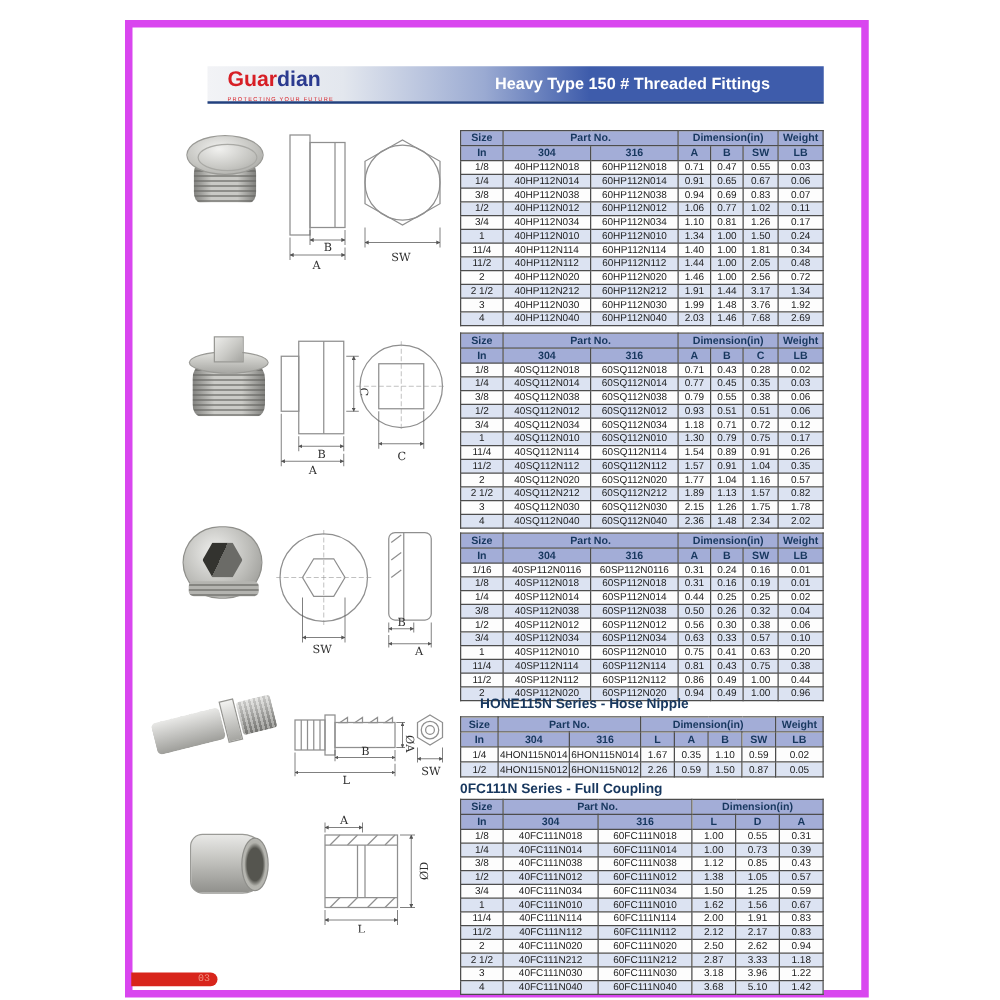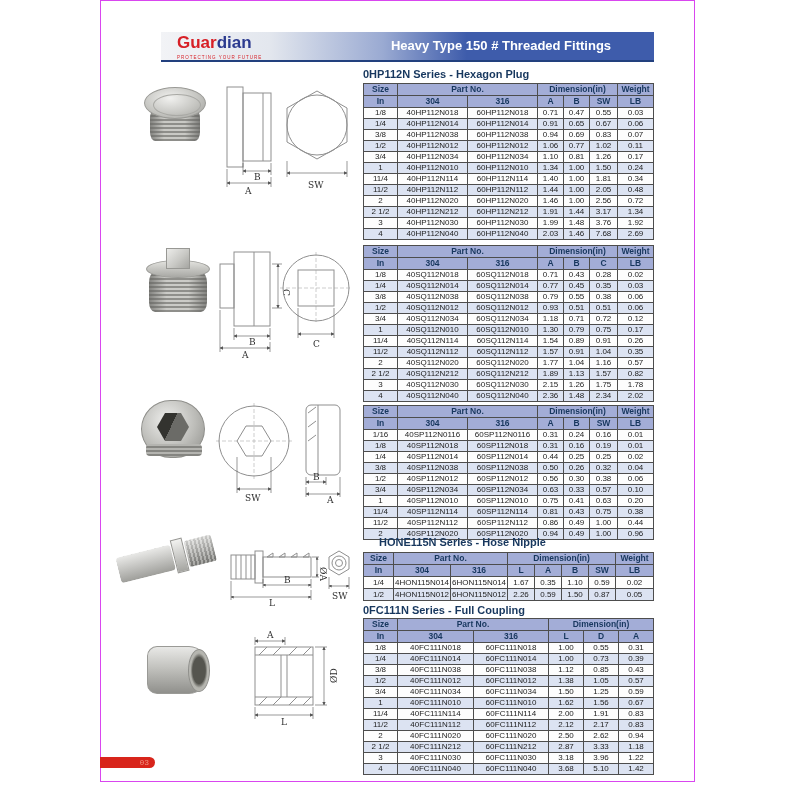--- a/index.html
+++ b/index.html
@@ -1,19 +1,19 @@
 <!DOCTYPE html>
 <html style="--banner_blue: #3e5cab; --logo_red: #d71f26; --logo_blue: #2b3a8f; --table_header_bg: #a3add7; --row_alt: #dce3f2; --title_navy: #17375e; --grid: #4d4d4d; --page_red: #d8251b;"><head>
 <meta charset="utf-8">
 <style>
   * { margin:0; padding:0; box-sizing:border-box; }
   body { background:#ffffff; font-family:"Liberation Sans", sans-serif; }
   #canvas { position:relative; width:800px; height:800px; background:#ffffff; overflow:hidden; }
-  .page { position:absolute; left:100px; top:0; width:595px; height:782px;
-          background:#ffffff; border:1px solid #d946ef; }
+  .page { position:absolute; left:100px; top:16px; width:595px; height:782px;
+          background:#ffffff; border:6px solid #d946ef; }
 
   
   .banner { position:absolute; left:60px; top:31px; width:493px; height:30px;
     background:linear-gradient(90deg,#f2f3f6 0%,#e3e7ee 22%,#9aaad2 45%,var(--banner_blue) 62%,var(--banner_blue) 100%);
     border-bottom:2px solid #22407e; }
   .logo { position:absolute; left:16px; top:3px; line-height:15px; }
   .logo .t1 { font-weight:bold; font-size:17px; letter-spacing:0; }
   .logo .p1 { color:var(--logo_red); }
   .logo .p2 { color:var(--logo_blue); }
   .logo .tag { display:block; font-size:4.5px; color:var(--logo_red); letter-spacing:1px; margin-top:0px; text-align:center; }
@@ -29,21 +29,21 @@
     background:#fdfdfd; }
   table.spec th, table.spec td { border:1px solid var(--grid); text-align:center; padding:0;
     overflow:hidden; white-space:nowrap; }
   table.spec th { background:var(--table_header_bg); color:var(--title_navy); font-weight:bold;
     font-size:8.5px; height:11px; line-height:11px; }
   table.spec td { font-size:8px; height:10px; line-height:10px; color:#1c1c1c; }
   table.spec tbody tr:nth-child(even) td { background:var(--row_alt); }
   table.t4 td { height:11px; line-height:11px; }
 
   
-  .pagebar { position:absolute; left:-1px; top:756px; width:55px; height:11px;
+  .pagebar { position:absolute; left:-1px; top:756px; width:69px; height:11px;
     background:var(--page_red); border-radius:0 6px 6px 0; color:#ef9180;
     font-size:8px; line-height:11px; text-align:right; padding-right:6px;font-family:Liberation Mono, monospace; }
 
   
   .photo { position:absolute; }
   
   .hp-cap { position:relative; z-index:2; width:62px; height:32px; border-radius:50%;
     background:radial-gradient(ellipse at 42% 34%, #f1f1ef 0%, #c6c6c2 55%, #9d9d99 100%);
     border:1px solid #9a9a96; }
   .hp-cap:after { content:""; position:absolute; left:8px; top:6px; width:46px; height:20px;
@@ -100,21 +100,20 @@
   <div class="page">
 
     <div class="banner">
       <div class="logo">
         <span class="t1"><span class="p1">Guar</span><span class="p2">dian</span></span>
         <span class="tag">PROTECTING YOUR FUTURE</span>
       </div>
       <div class="banner-title">Heavy Type 150 # Threaded Fittings</div>
     </div>
 
-    <div class="sec-title" style="top:67px;">0HP112N Series - Hexagon Plug</div>
     <div class="photo" style="left:43px; top:86px; width:62px; height:58px;">
       <div class="hp-body"></div>
       <div class="hp-cap"></div>
     </div>
     <div class="draw" style="left:112px; top:80px;">
       <svg width="142" height="118" viewBox="0 0 142 118">
         <defs>
             <marker id="ar1" viewBox="0 0 10 10" refX="9" refY="5" markerWidth="5.5" markerHeight="5.5" orient="auto-start-reverse">
               <path d="M0,0L10,5L0,10z" fill="#555"></path>
             </marker>

